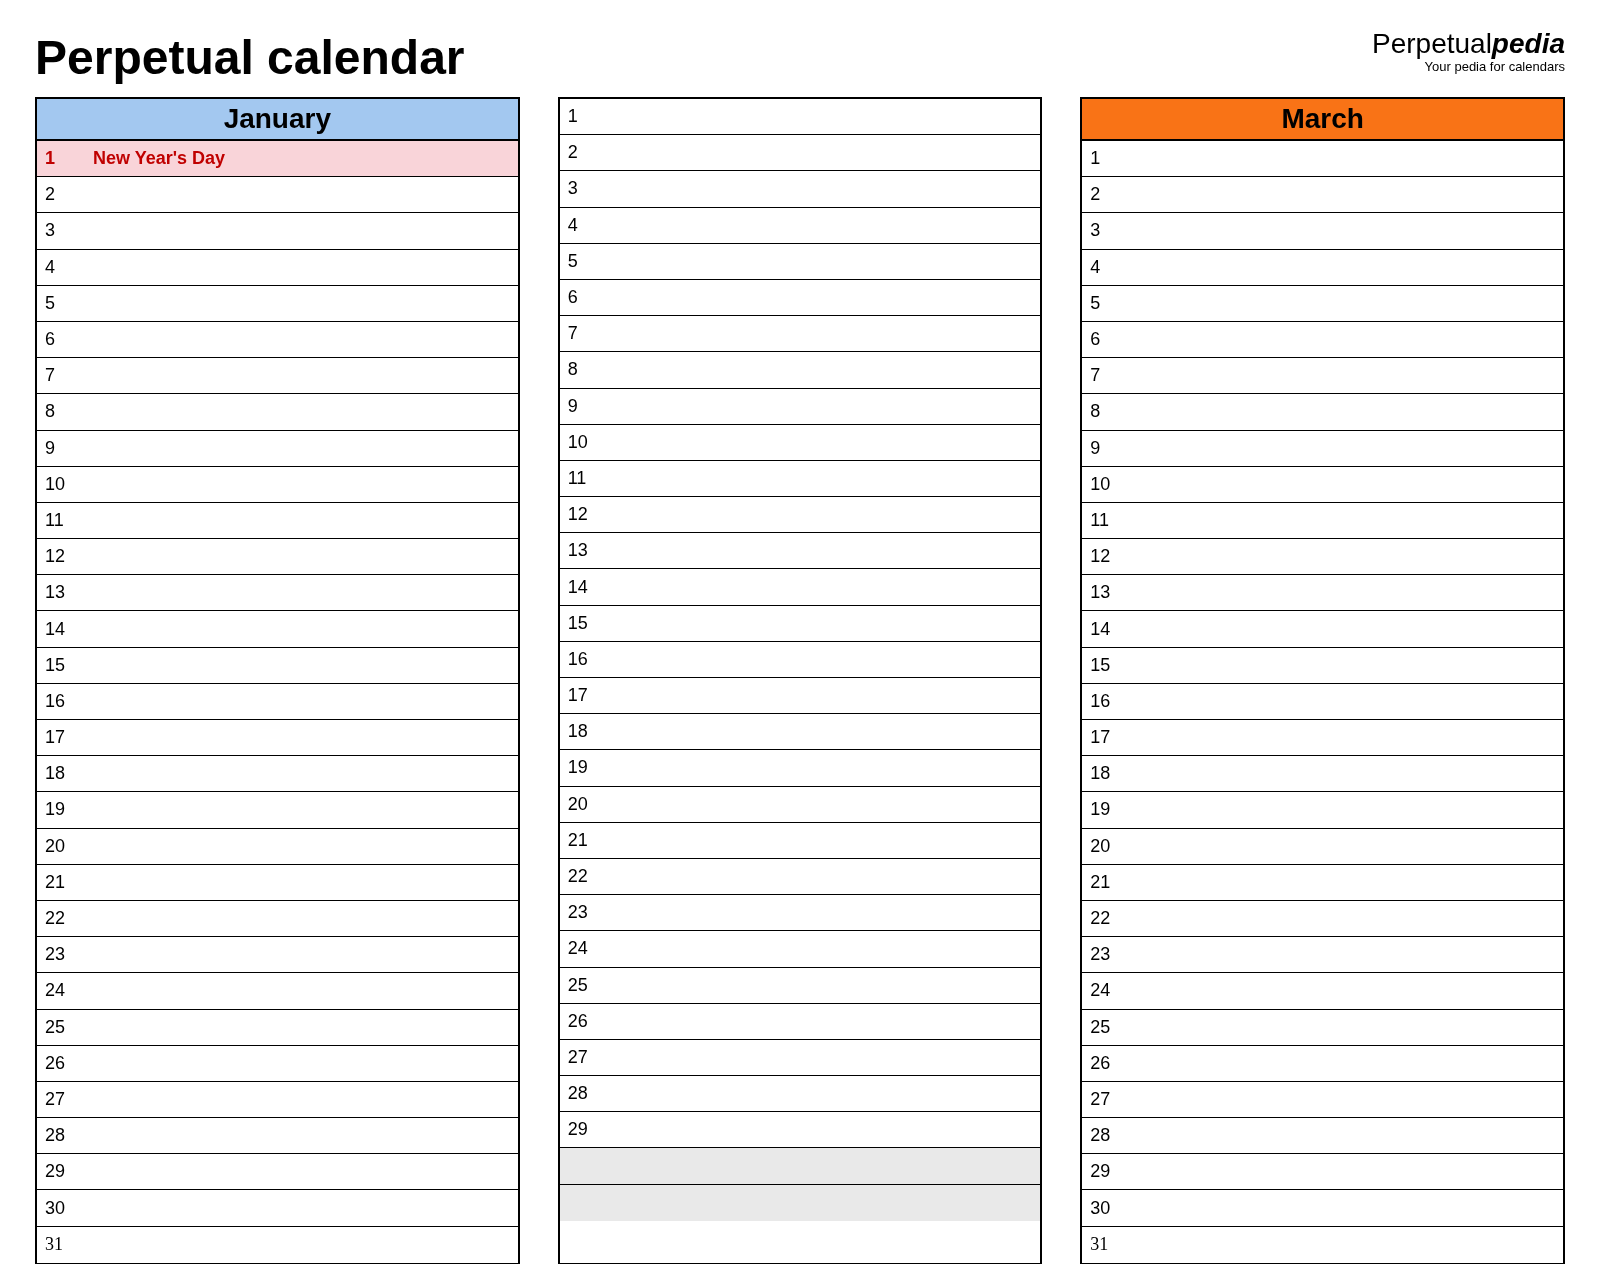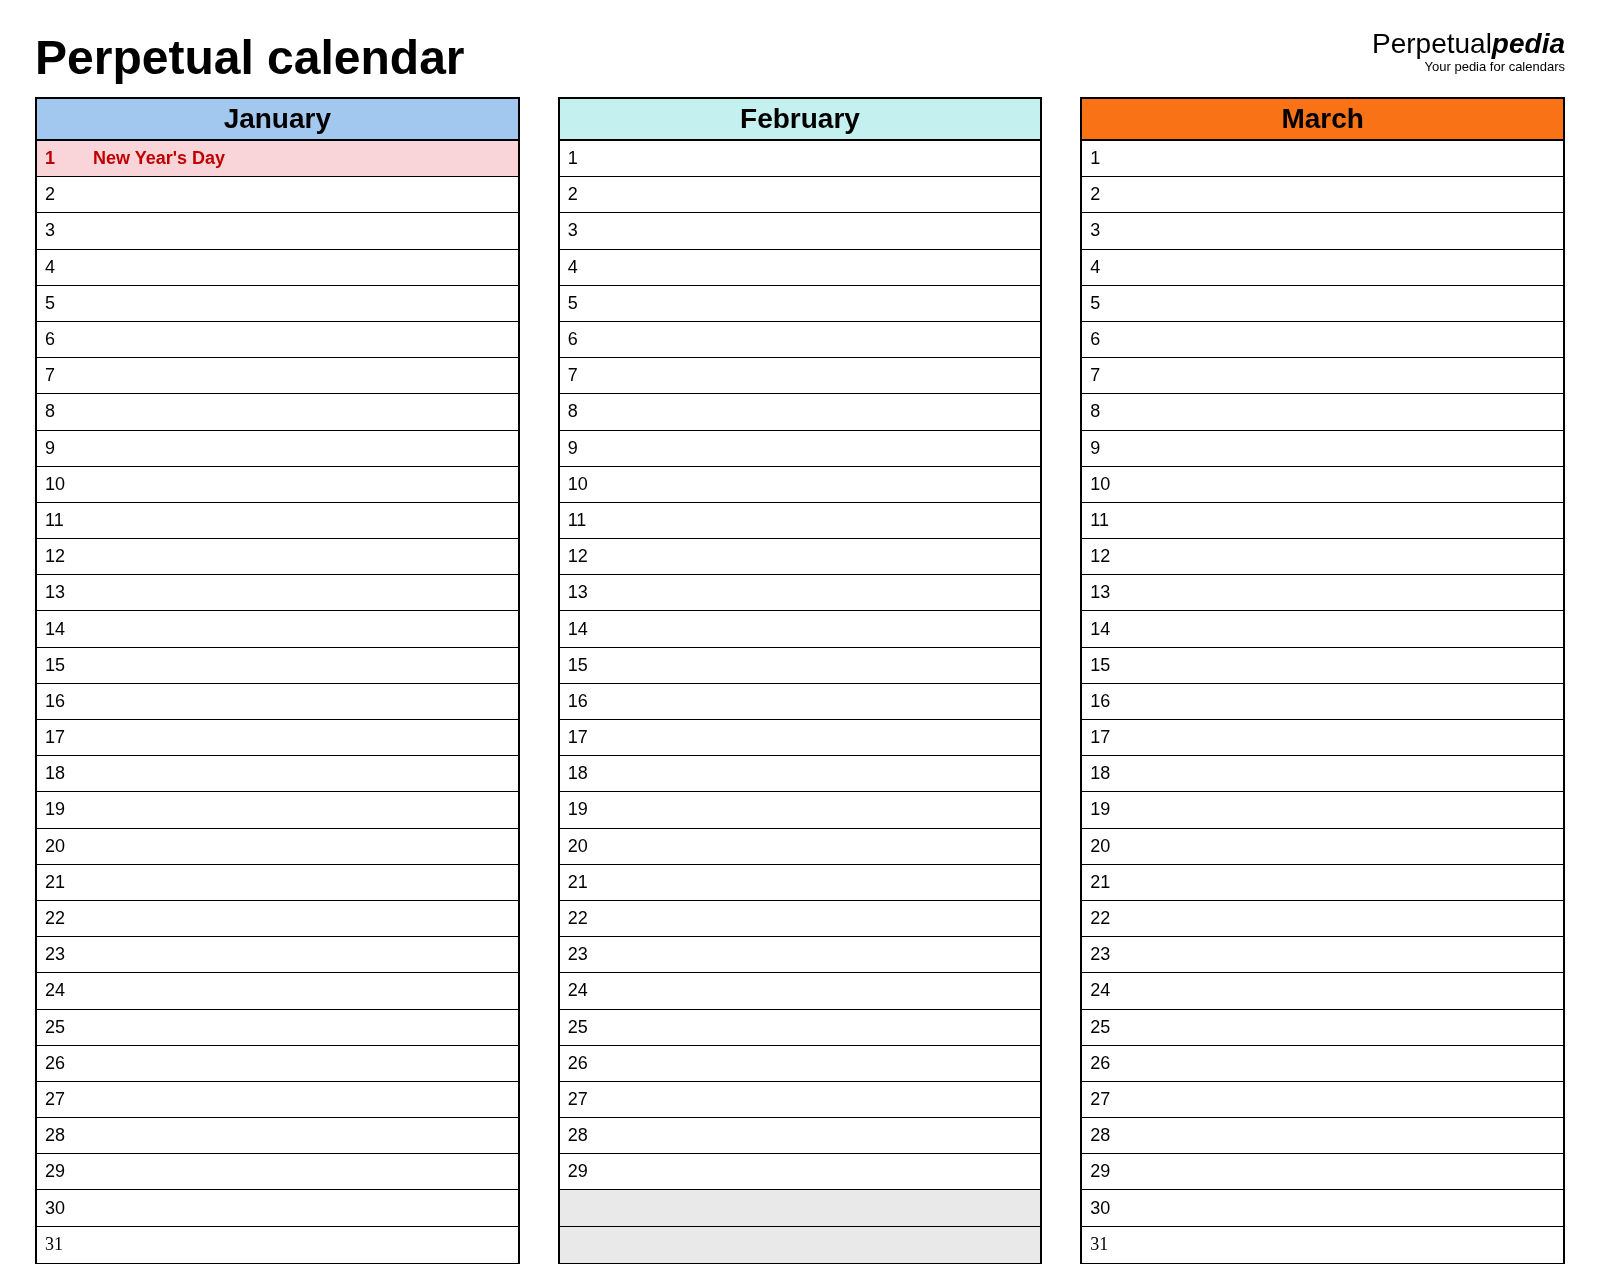--- a/index.html
+++ b/index.html
@@ -188,21 +188,20 @@
         <span class="day-num">29</span>
       </div>
       <div class="day-row">
         <span class="day-num">30</span>
       </div>
       <div class="day-row">
         <span class="day-num">31</span>
       </div>
     </div>
     <div class="month">
-      <div class="month-header" style="background: rgb(197, 240, 240);">February</div>
       <div class="day-row">
         <span class="day-num">1</span>
       </div>
       <div class="day-row">
         <span class="day-num">2</span>
       </div>
       <div class="day-row">
         <span class="day-num">3</span>
       </div>
       <div class="day-row">

